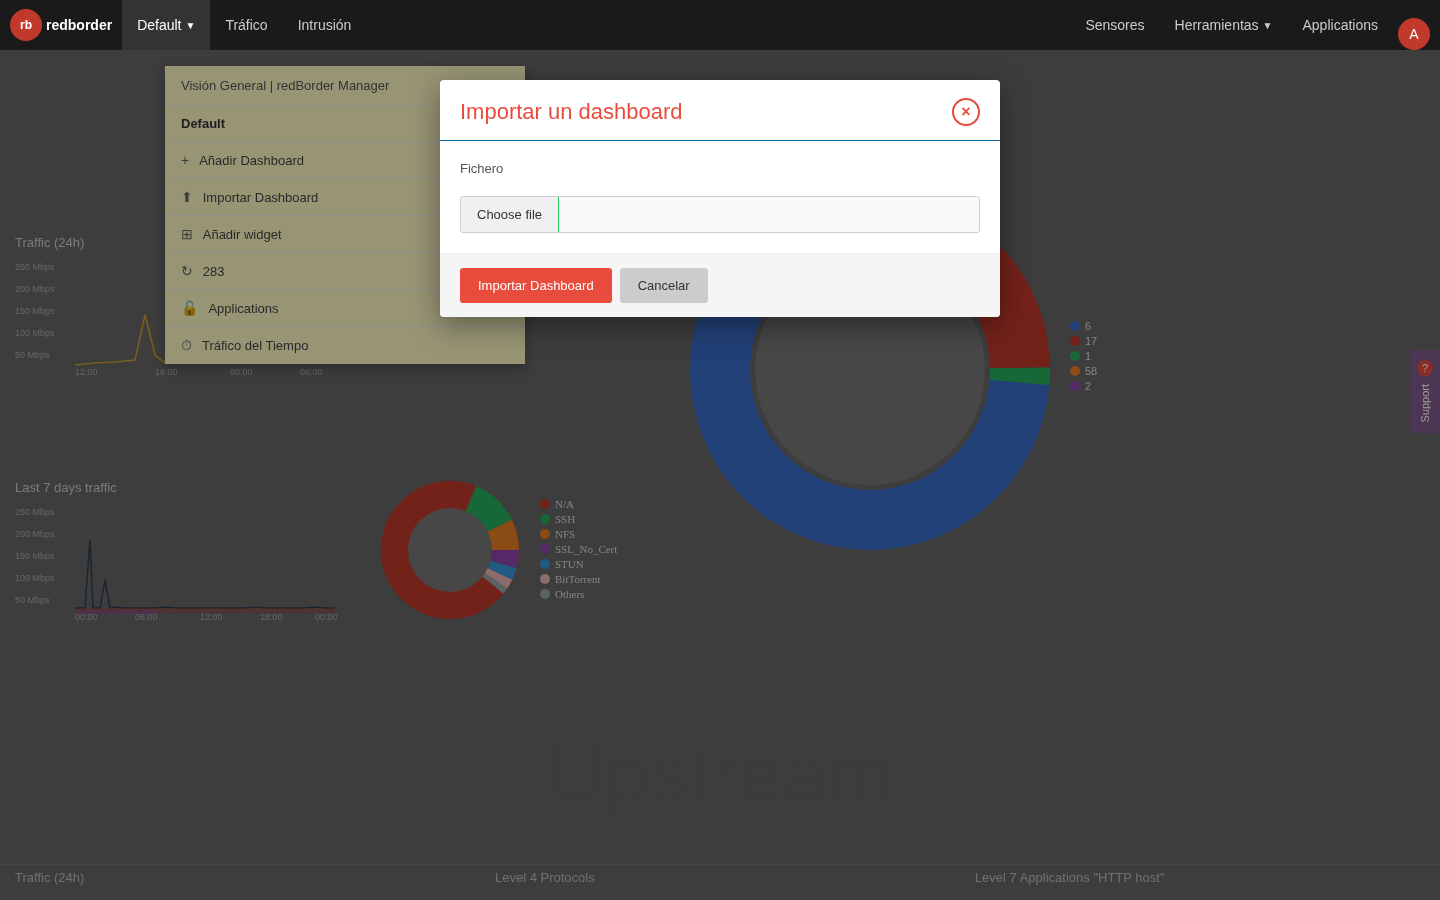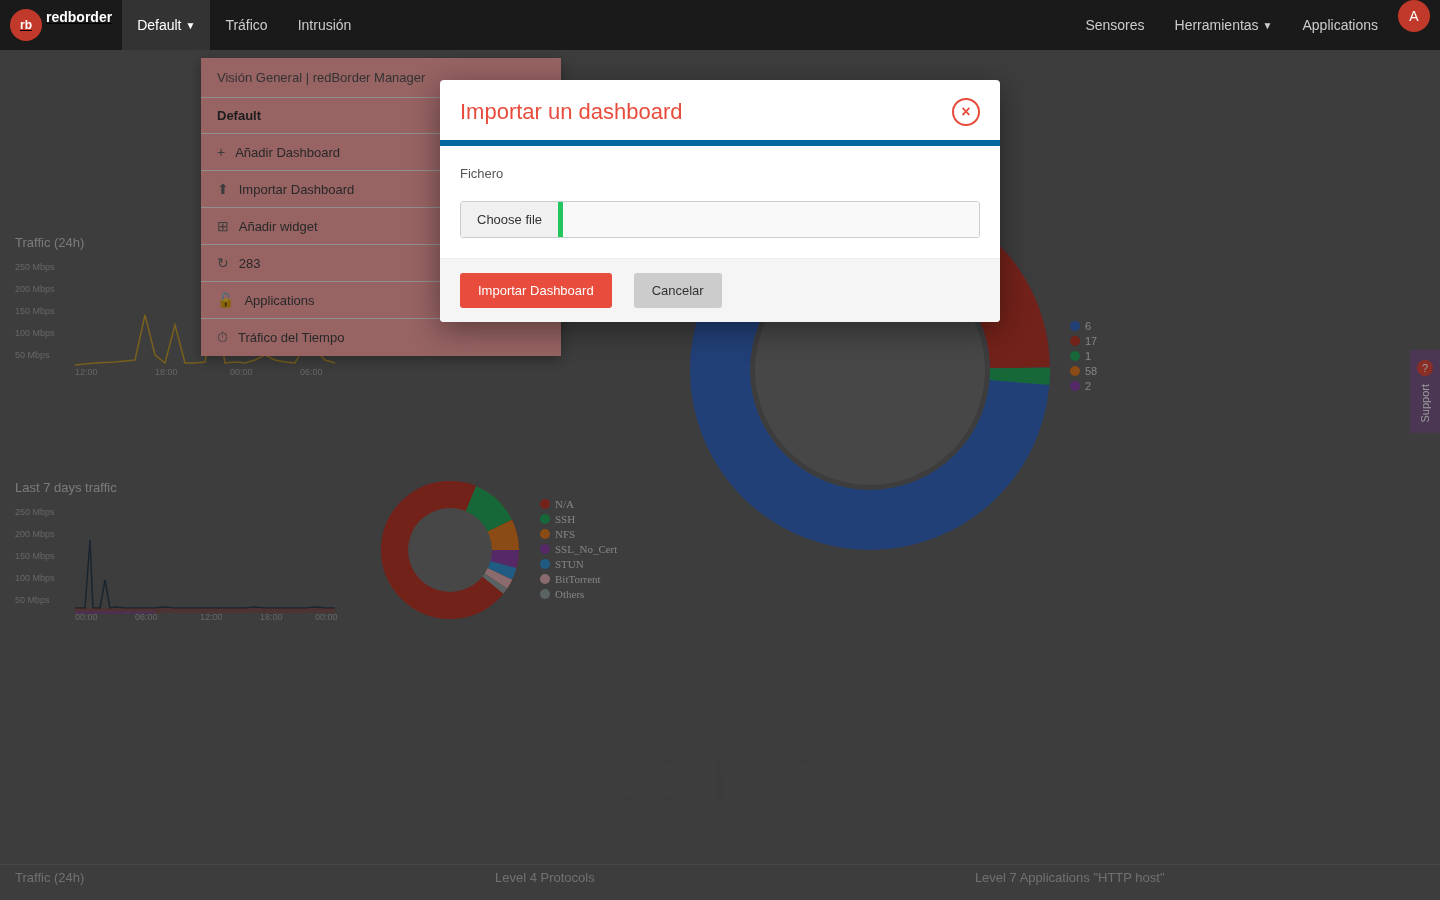--- a/index.html
+++ b/index.html
@@ -11,44 +11,43 @@
       height: 50px;
       background: #1a1a1a;
       display: flex;
       align-items: center;
       padding: 0 10px;
       position: relative;
       z-index: 10;
     }
     .logo-area {
       display: flex;
-      align-items: flex-start;
+      align-items: center;
       margin-right: 10px;
-      text-decoration: underline;
     }
     .logo-icon {
       width: 32px; height: 32px;
       background: #c0392b;
       border-radius: 50%;
       display: flex; align-items: center; justify-content: center;
       color: white; font-size: 12px; font-weight: bold;
       margin-right: 4px;
     }
     .logo-text { color: white; font-size: 14px; font-weight: bold; }
     .nav-item {
       color: #ccc;
       padding: 0 15px;
       height: 50px;
       display: flex; align-items: center;
       cursor: pointer;
       font-size: 14px;
     }
     .nav-item.active { background: #333; color: white; }
     .nav-spacer { flex: 1; }
-    .nav-right { display: flex; align-items: flex-start; }
+    .nav-right { display: flex; align-items: flex-end; }
     .nav-right .nav-item { color: #ccc; }
     .user-avatar {
       width: 32px; height: 32px;
       background: #c0392b;
       border-radius: 50%;
       display: flex; align-items: center; justify-content: center;
       color: white; font-size: 14px;
       margin-left: 5px;
     }
 
@@ -57,27 +56,26 @@
       width: 100%;
       height: 850px;
       background: #666;
       position: relative;
       overflow: hidden;
     }
 
     
     .dropdown-menu {
       position: absolute;
-      top: 8px;
+      top: 16px;
       left: 165px;
-      background: #fca5a5;
+      background: #fef9c3;
       width: 360px;
       z-index: 5;
       box-shadow: 0 4px 12px rgba(0,0,0,0.3);
-      margin-left: 36px;
     }
     .dropdown-header {
       padding: 12px 16px;
       font-size: 13px;
       color: #555;
       border-bottom: 1px solid #eee;
     }
     .dropdown-section-title {
       padding: 10px 16px;
       font-size: 13px;
@@ -178,21 +176,21 @@
     
     .modal {
       background: white;
       width: 560px;
       border-radius: 4px;
       box-shadow: 0 8px 30px rgba(0,0,0,0.4);
       overflow: hidden;
     }
     .modal-header {
       padding: 18px 20px 14px;
-      border-bottom: 6px solid #0369a1;
+      border-bottom: 1px solid #0369a1;
       display: flex;
       align-items: center;
       justify-content: space-between;
       gap: 23px;
     }
     .modal-title {
       font-size: 22px;
       color: #e74c3c;
       font-weight: normal;
     }
@@ -217,21 +215,21 @@
     }
     .file-input-wrapper {
       display: flex;
       border: 1px solid #ccc;
       border-radius: 3px;
       overflow: hidden;
     }
     .choose-file-btn {
       background: #f0f0f0;
       border: none;
-      border-right: 5px solid #22c55e;
+      border-right: 1px solid #22c55e;
       padding: 10px 16px;
       font-size: 13px;
       color: #333;
       cursor: pointer;
     }
     .file-name-area {
       flex: 1;
       background: #f9f9f9;
       padding: 10px;
       font-size: 13px;
@@ -254,21 +252,20 @@
       cursor: pointer;
     }
     .btn-cancel {
       background: #ccc;
       color: #333;
       border: none;
       padding: 10px 18px;
       font-size: 13px;
       border-radius: 3px;
       cursor: pointer;
-      margin-left: 14px;
     }
 
     
     .mini-chart { width: 100%; height: 120px; }
   </style>
 </head>
 <body>
 
 <div class="topnav">
   <div class="logo-area">

